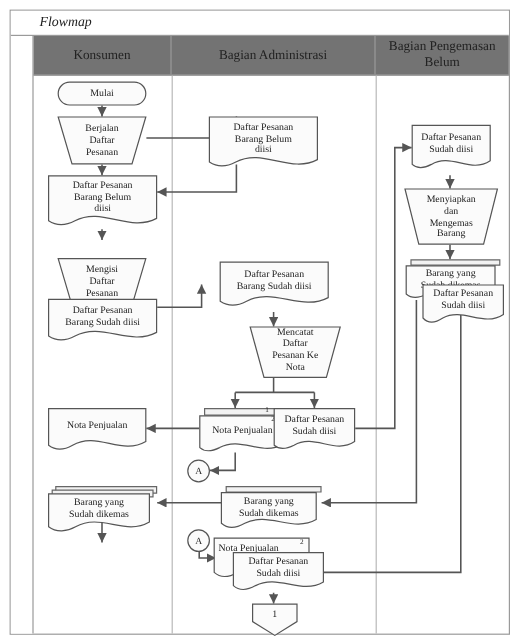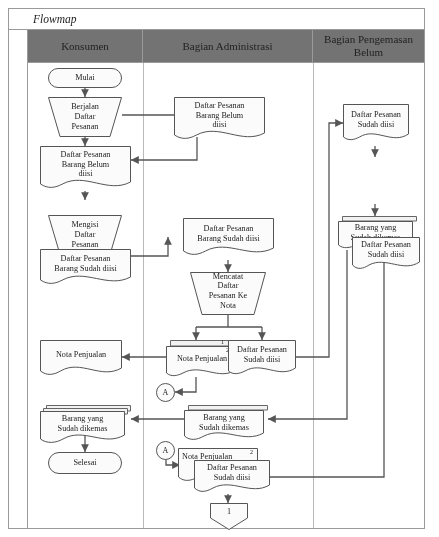--- a/index.html
+++ b/index.html
@@ -191,45 +191,39 @@
   <div class="node" style="left:40px;top:405px;width:91px;height:42px;">
     <svg width="91" height="42">
       <path class="fillshadow" d="M6.5,0.5 L90.5,0.5 L90.5,6 L6.5,6 Z"></path>
       <path class="fillshadow" d="M3.5,3.5 L87.5,3.5 L87.5,9 L3.5,9 Z"></path>
       <path class="fillwhite" d="M0.5,6.5 L84.5,6.5 L84.5,30 C64,42 44,22 23,34 C16,38 7,39 0.5,34 Z"></path>
     </svg>
     <div class="lbl" style="top:6px;height:26px;width:85px;">Barang yang
 Sudah dikemas</div>
   </div>
 
-  <div class="node" style="left:48px;top:452px;width:74px;height:22px;">
-    <svg width="74" height="22">
-        <rect class="fillwhite" x="0.5" y="0.5" width="73" height="21" rx="10.5" ry="10.5"></rect>
-      </svg>
-    <div class="lbl">Selesai</div>
-  </div>
 
   <div class="node" style="left:174px;top:97px;width:91px;height:45px;">
     <svg width="91" height="45">
         <path class="fillwhite" d="M0.5,0.5 L90.5,0.5 L90.5,36 C68,48 45,26 22.5,38 C15,42 8,43 0.5,38 Z"></path>
       </svg>
     <div class="lbl" style="height:37px;">Daftar Pesanan
 Barang Belum
 diisi</div>
   </div>
 
   <div class="node" style="left:183px;top:218px;width:91px;height:42px;">
     <svg width="91" height="42">
         <path class="fillwhite" d="M0.5,0.5 L90.5,0.5 L90.5,30 C68,42 45,21 22.5,33 C15,37 8,38 0.5,33 Z"></path>
       </svg>
     <div class="lbl" style="height:31px;">Daftar Pesanan
 Barang Sudah diisi</div>
   </div>
 
-  <div class="node" style="left:190px;top:272px;width:76px;height:38px;">
+  <div class="node" style="left:208px;top:272px;width:76px;height:38px;">
     <svg width="76" height="43">
         <polygon class="fillwhite" points="0.5,0.5 75.5,0.5 64,42.5 12,42.5"></polygon>
       </svg>
     <div class="lbl">Mencatat
 Daftar
 Pesanan Ke
 Nota</div>
   </div>
 
   <div class="node" style="left:163px;top:340px;width:76px;height:40px;">
@@ -286,20 +280,29 @@
   <div class="circ" style="left:156px;top:441px;">A</div>
 
   <div class="node" style="left:343px;top:104px;width:66px;height:42px;">
     <svg width="66" height="42">
         <path class="fillwhite" d="M0.5,0.5 L65.5,0.5 L65.5,30 C49,41 33,23 16.5,33 C11,36 5,37 0.5,33 Z"></path>
       </svg>
     <div class="lbl" style="height:31px;">Daftar Pesanan
 Sudah diisi</div>
   </div>
 
+  <div class="node" style="left:337px;top:157px;width:78px;height:47px;">
+    <svg width="78" height="47">
+        <polygon class="fillwhite" points="0.5,0.5 77.5,0.5 66,46.5 12,46.5"></polygon>
+      </svg>
+    <div class="lbl">Menyiapkan
+dan
+Mengemas
+Barang</div>
+  </div>
 
   <div class="node" style="left:337px;top:216px;width:80px;height:38px;">
     <svg width="80" height="38">
       <path class="fillshadow" d="M5.5,0.5 L79.5,0.5 L79.5,5 L5.5,5 Z"></path>
       <path class="fillwhite" d="M1.5,5.5 L75.5,5.5 L75.5,26 C57,37 38,20 19,29 C13,32 6,33 1.5,29 Z"></path>
     </svg>
     <div class="lbl" style="top:6px;height:21px;width:75px;left:1px;">Barang yang
 Sudah dikemas</div>
   </div>
 

